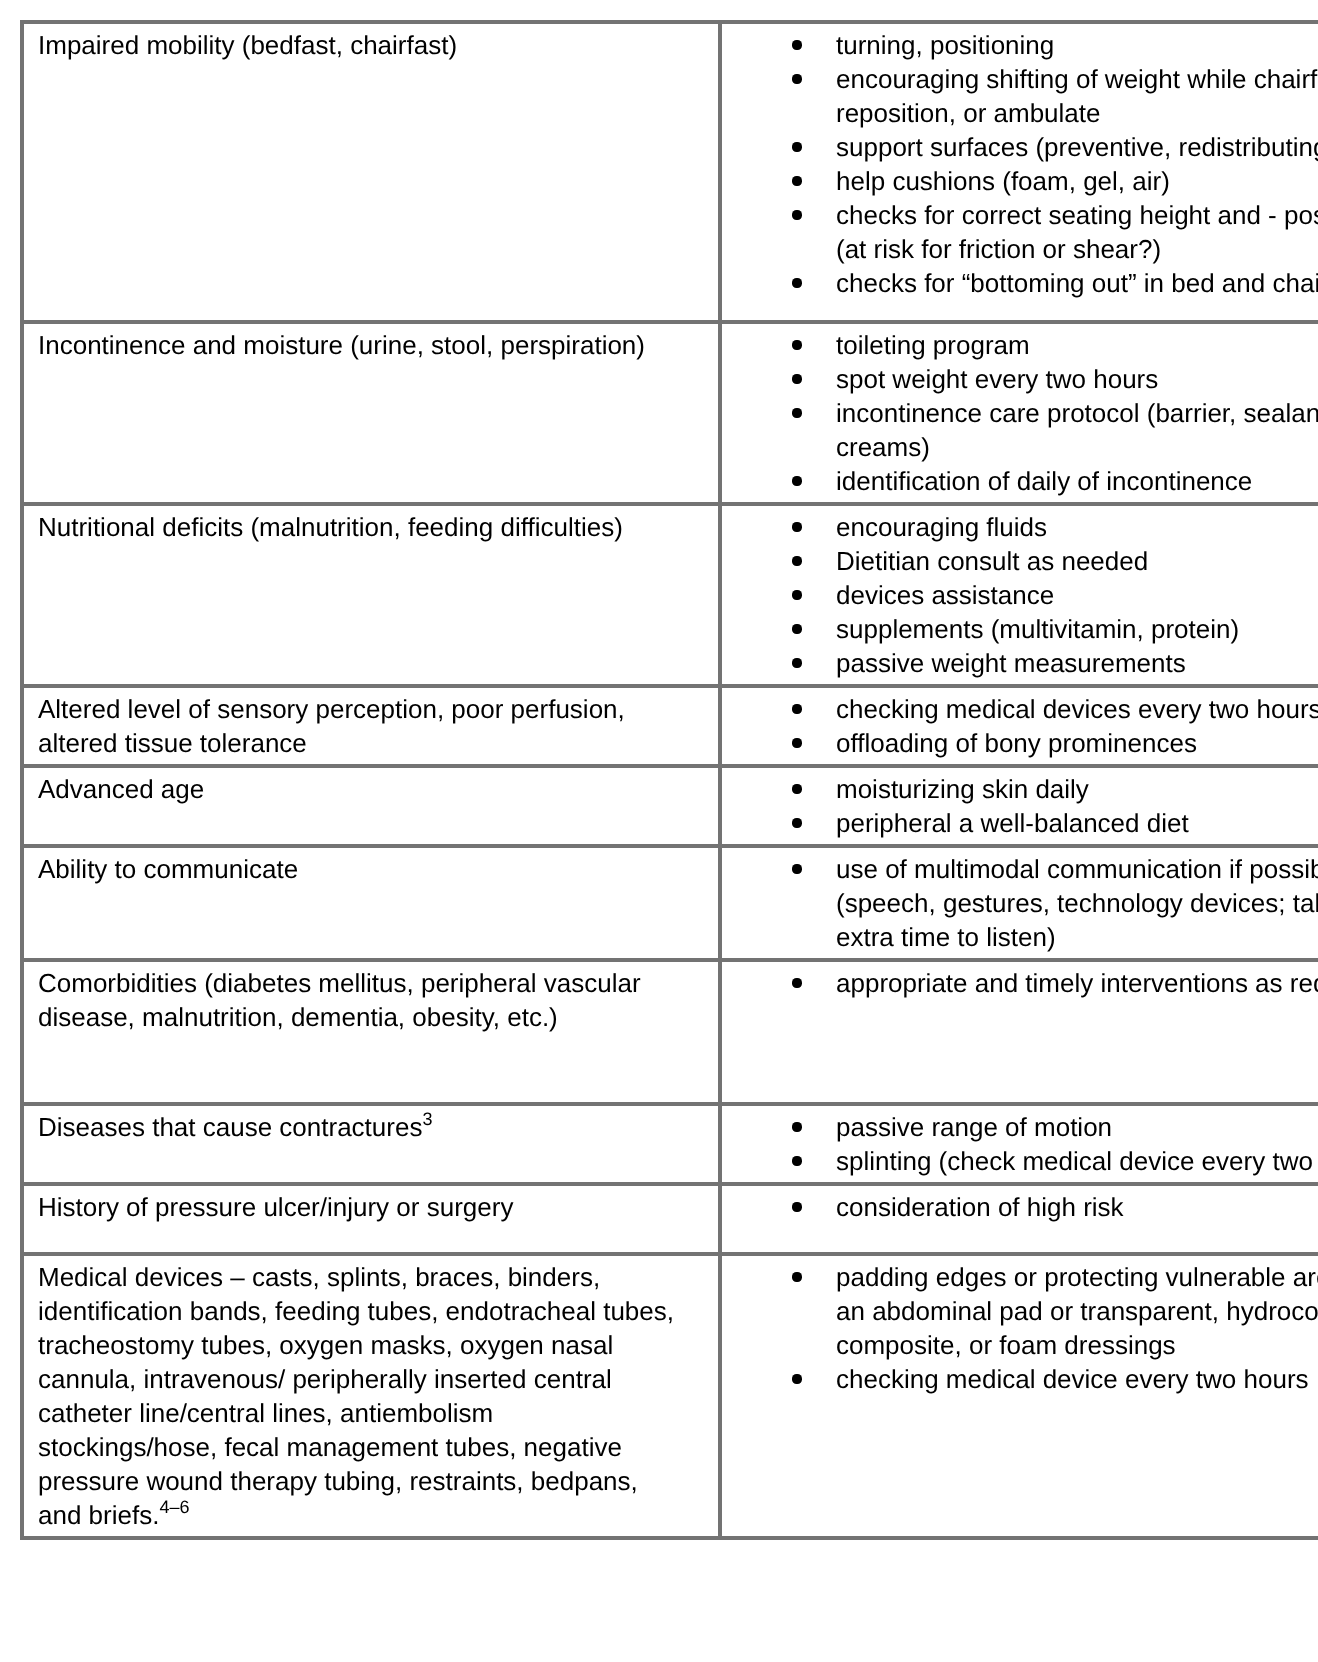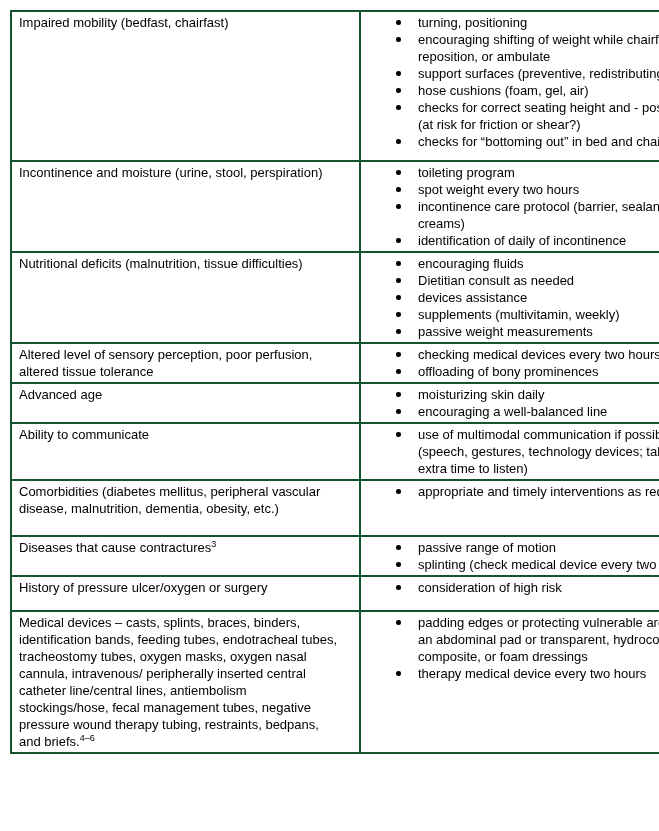--- a/index.html
+++ b/index.html
@@ -18,21 +18,21 @@
     width: 659px;
     height: 831px;
     padding: 10px 9px 9px 10px;
   }
   table.risk-table {
     border-collapse: collapse;
     table-layout: fixed;
     width: 640px;
   }
   table.risk-table td {
-    border: 2px solid #14532d;
+    border: 2px solid #737373;
     vertical-align: top;
     font-size: 13px;
     line-height: 17px;
   }
   td.risk-cell {
     width: 320px;
     padding: 2px 20px 2px 7px;
   }
   td.int-cell {
     width: 320px;
@@ -56,40 +56,40 @@
     background: #000000;
     border-radius: 50%;
   }
   sup.risk-sup {
     font-size: 9px;
     line-height: 0;
     vertical-align: super;
   }
   
   tbody tr:nth-child(1) td { padding-bottom: 10px; }
-  tbody tr:nth-child(7) td { padding-bottom: 18px; }
+  tbody tr:nth-child(7) td { padding-bottom: 34px; }
   tbody tr:nth-child(9) td { padding-bottom: 14px; }
 </style>
 </head>
 <body>
 
 <div class="page">
   <table class="risk-table">
     <tbody>
   <tr>
     <td class="risk-cell"><span class="risk-text">Impaired mobility (bedfast, chairfast)</span><sup class="risk-sup"></sup></td>
     <td class="int-cell">
       <ul class="int-list">
   <li class="int-item"><span class="bullet"></span><span class="int-text">turning, positioning</span></li>
 
   <li class="int-item"><span class="bullet"></span><span class="int-text">encouraging shifting of weight while chairfast, help reposition, or ambulate</span></li>
 
   <li class="int-item"><span class="bullet"></span><span class="int-text">support surfaces (preventive, redistributing)</span></li>
 
-  <li class="int-item"><span class="bullet"></span><span class="int-text">hose cushions (foam, gel, air)</span></li>
+  <li class="int-item"><span class="bullet"></span><span class="int-text">help cushions (foam, gel, air)</span></li>
 
   <li class="int-item"><span class="bullet"></span><span class="int-text">checks for correct seating height and - positioning (at risk for friction or shear?)</span></li>
 
   <li class="int-item"><span class="bullet"></span><span class="int-text">checks for “bottoming out” in bed and chair</span></li>
 </ul>
     </td>
   </tr>
 
   <tr>
     <td class="risk-cell"><span class="risk-text">Incontinence and moisture (urine, stool, perspiration)</span><sup class="risk-sup"></sup></td>
@@ -100,30 +100,30 @@
   <li class="int-item"><span class="bullet"></span><span class="int-text">spot weight every two hours</span></li>
 
   <li class="int-item"><span class="bullet"></span><span class="int-text">incontinence care protocol (barrier, sealant creams)</span></li>
 
   <li class="int-item"><span class="bullet"></span><span class="int-text">identification of daily of incontinence</span></li>
 </ul>
     </td>
   </tr>
 
   <tr>
-    <td class="risk-cell"><span class="risk-text">Nutritional deficits (malnutrition, tissue difficulties)</span><sup class="risk-sup"></sup></td>
+    <td class="risk-cell"><span class="risk-text">Nutritional deficits (malnutrition, feeding difficulties)</span><sup class="risk-sup"></sup></td>
     <td class="int-cell">
       <ul class="int-list">
   <li class="int-item"><span class="bullet"></span><span class="int-text">encouraging fluids</span></li>
 
   <li class="int-item"><span class="bullet"></span><span class="int-text">Dietitian consult as needed</span></li>
 
   <li class="int-item"><span class="bullet"></span><span class="int-text">devices assistance</span></li>
 
-  <li class="int-item"><span class="bullet"></span><span class="int-text">supplements (multivitamin, weekly)</span></li>
+  <li class="int-item"><span class="bullet"></span><span class="int-text">supplements (multivitamin, protein)</span></li>
 
   <li class="int-item"><span class="bullet"></span><span class="int-text">passive weight measurements</span></li>
 </ul>
     </td>
   </tr>
 
   <tr>
     <td class="risk-cell"><span class="risk-text">Altered level of sensory perception, poor perfusion, altered tissue tolerance</span><sup class="risk-sup"></sup></td>
     <td class="int-cell">
       <ul class="int-list">
@@ -133,21 +133,21 @@
 </ul>
     </td>
   </tr>
 
   <tr>
     <td class="risk-cell"><span class="risk-text">Advanced age</span><sup class="risk-sup"></sup></td>
     <td class="int-cell">
       <ul class="int-list">
   <li class="int-item"><span class="bullet"></span><span class="int-text">moisturizing skin daily</span></li>
 
-  <li class="int-item"><span class="bullet"></span><span class="int-text">encouraging a well-balanced line</span></li>
+  <li class="int-item"><span class="bullet"></span><span class="int-text">peripheral a well-balanced diet</span></li>
 </ul>
     </td>
   </tr>
 
   <tr>
     <td class="risk-cell"><span class="risk-text">Ability to communicate</span><sup class="risk-sup"></sup></td>
     <td class="int-cell">
       <ul class="int-list">
   <li class="int-item"><span class="bullet"></span><span class="int-text">use of multimodal communication if possible (speech, gestures, technology devices; take the extra time to listen)</span></li>
 </ul>
@@ -168,33 +168,33 @@
     <td class="int-cell">
       <ul class="int-list">
   <li class="int-item"><span class="bullet"></span><span class="int-text">passive range of motion</span></li>
 
   <li class="int-item"><span class="bullet"></span><span class="int-text">splinting (check medical device every two hours)</span></li>
 </ul>
     </td>
   </tr>
 
   <tr>
-    <td class="risk-cell"><span class="risk-text">History of pressure ulcer/oxygen or surgery</span><sup class="risk-sup"></sup></td>
+    <td class="risk-cell"><span class="risk-text">History of pressure ulcer/injury or surgery</span><sup class="risk-sup"></sup></td>
     <td class="int-cell">
       <ul class="int-list">
   <li class="int-item"><span class="bullet"></span><span class="int-text">consideration of high risk</span></li>
 </ul>
     </td>
   </tr>
 
   <tr>
     <td class="risk-cell"><span class="risk-text">Medical devices – casts, splints, braces, binders, identification bands, feeding tubes, endotracheal tubes, tracheostomy tubes, oxygen masks, oxygen nasal cannula, intravenous/ peripherally inserted central catheter line/central lines, antiembolism stockings/hose, fecal management tubes, negative pressure wound therapy tubing, restraints, bedpans, and briefs.</span><sup class="risk-sup">4–6</sup></td>
     <td class="int-cell">
       <ul class="int-list">
   <li class="int-item"><span class="bullet"></span><span class="int-text">padding edges or protecting vulnerable areas with an abdominal pad or transparent, hydrocolloid, composite, or foam dressings</span></li>
 
-  <li class="int-item"><span class="bullet"></span><span class="int-text">therapy medical device every two hours</span></li>
+  <li class="int-item"><span class="bullet"></span><span class="int-text">checking medical device every two hours</span></li>
 </ul>
     </td>
   </tr>
 </tbody>
   </table>
 </div>
 
 </body></html>

